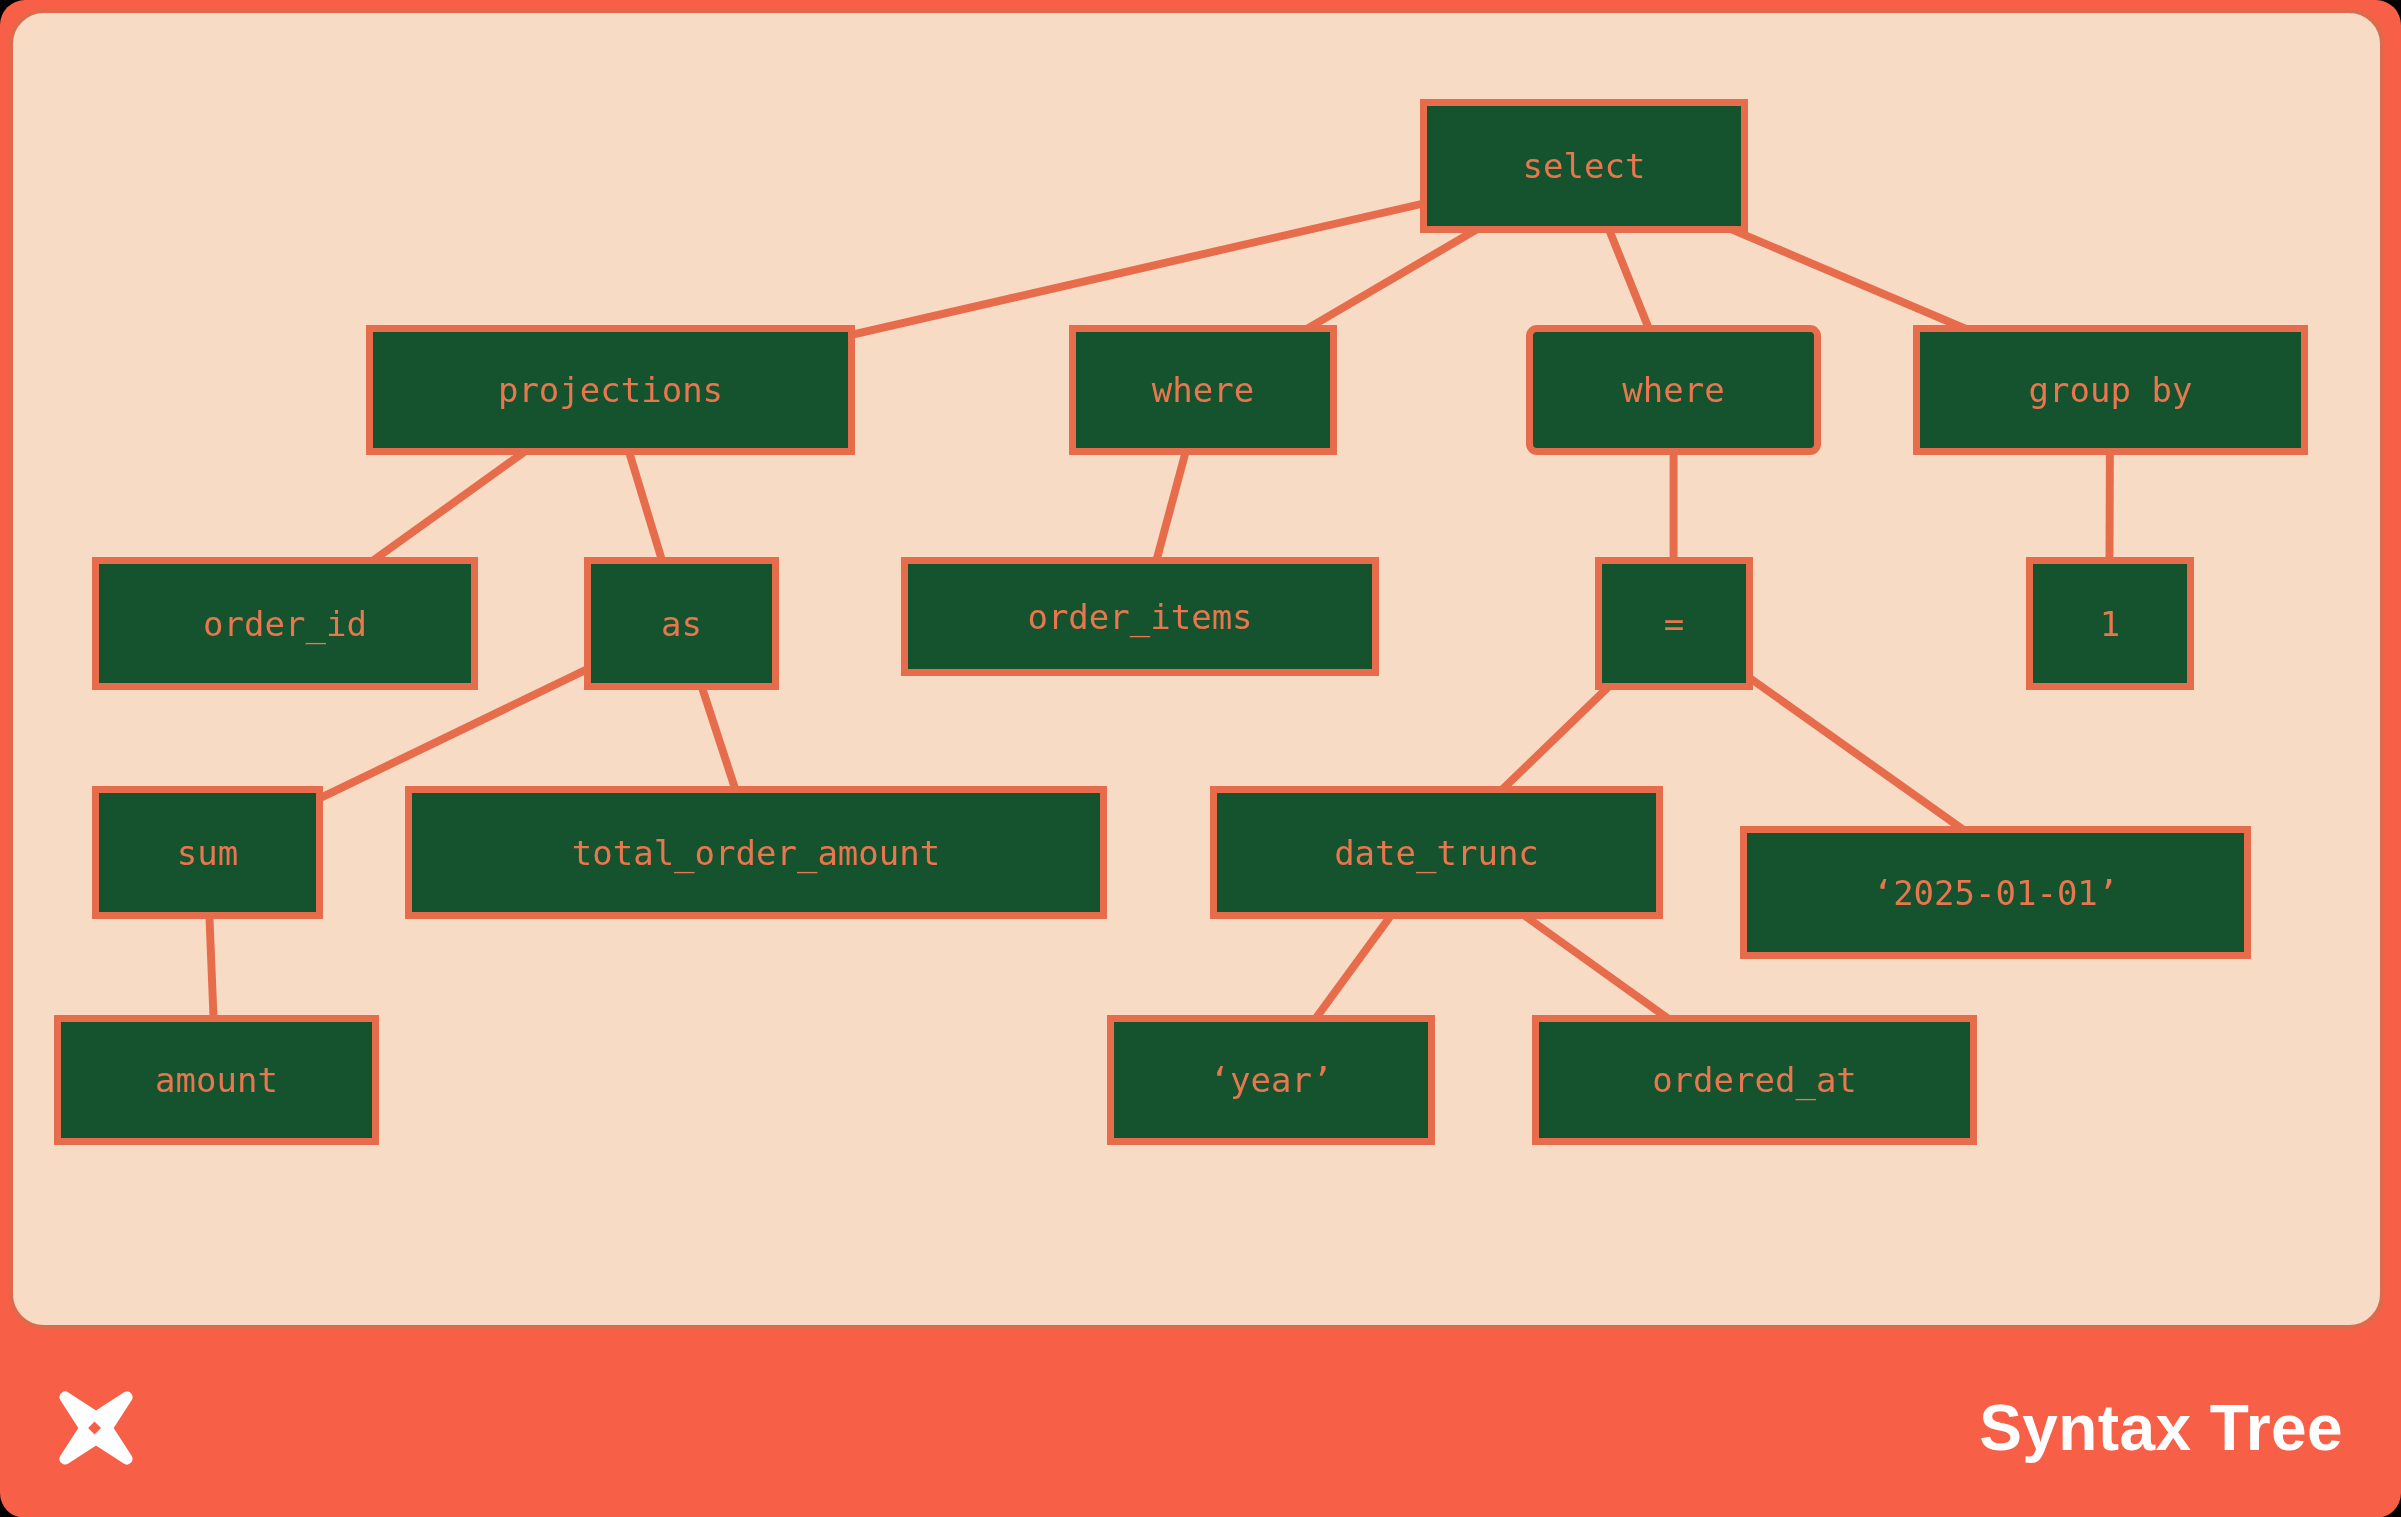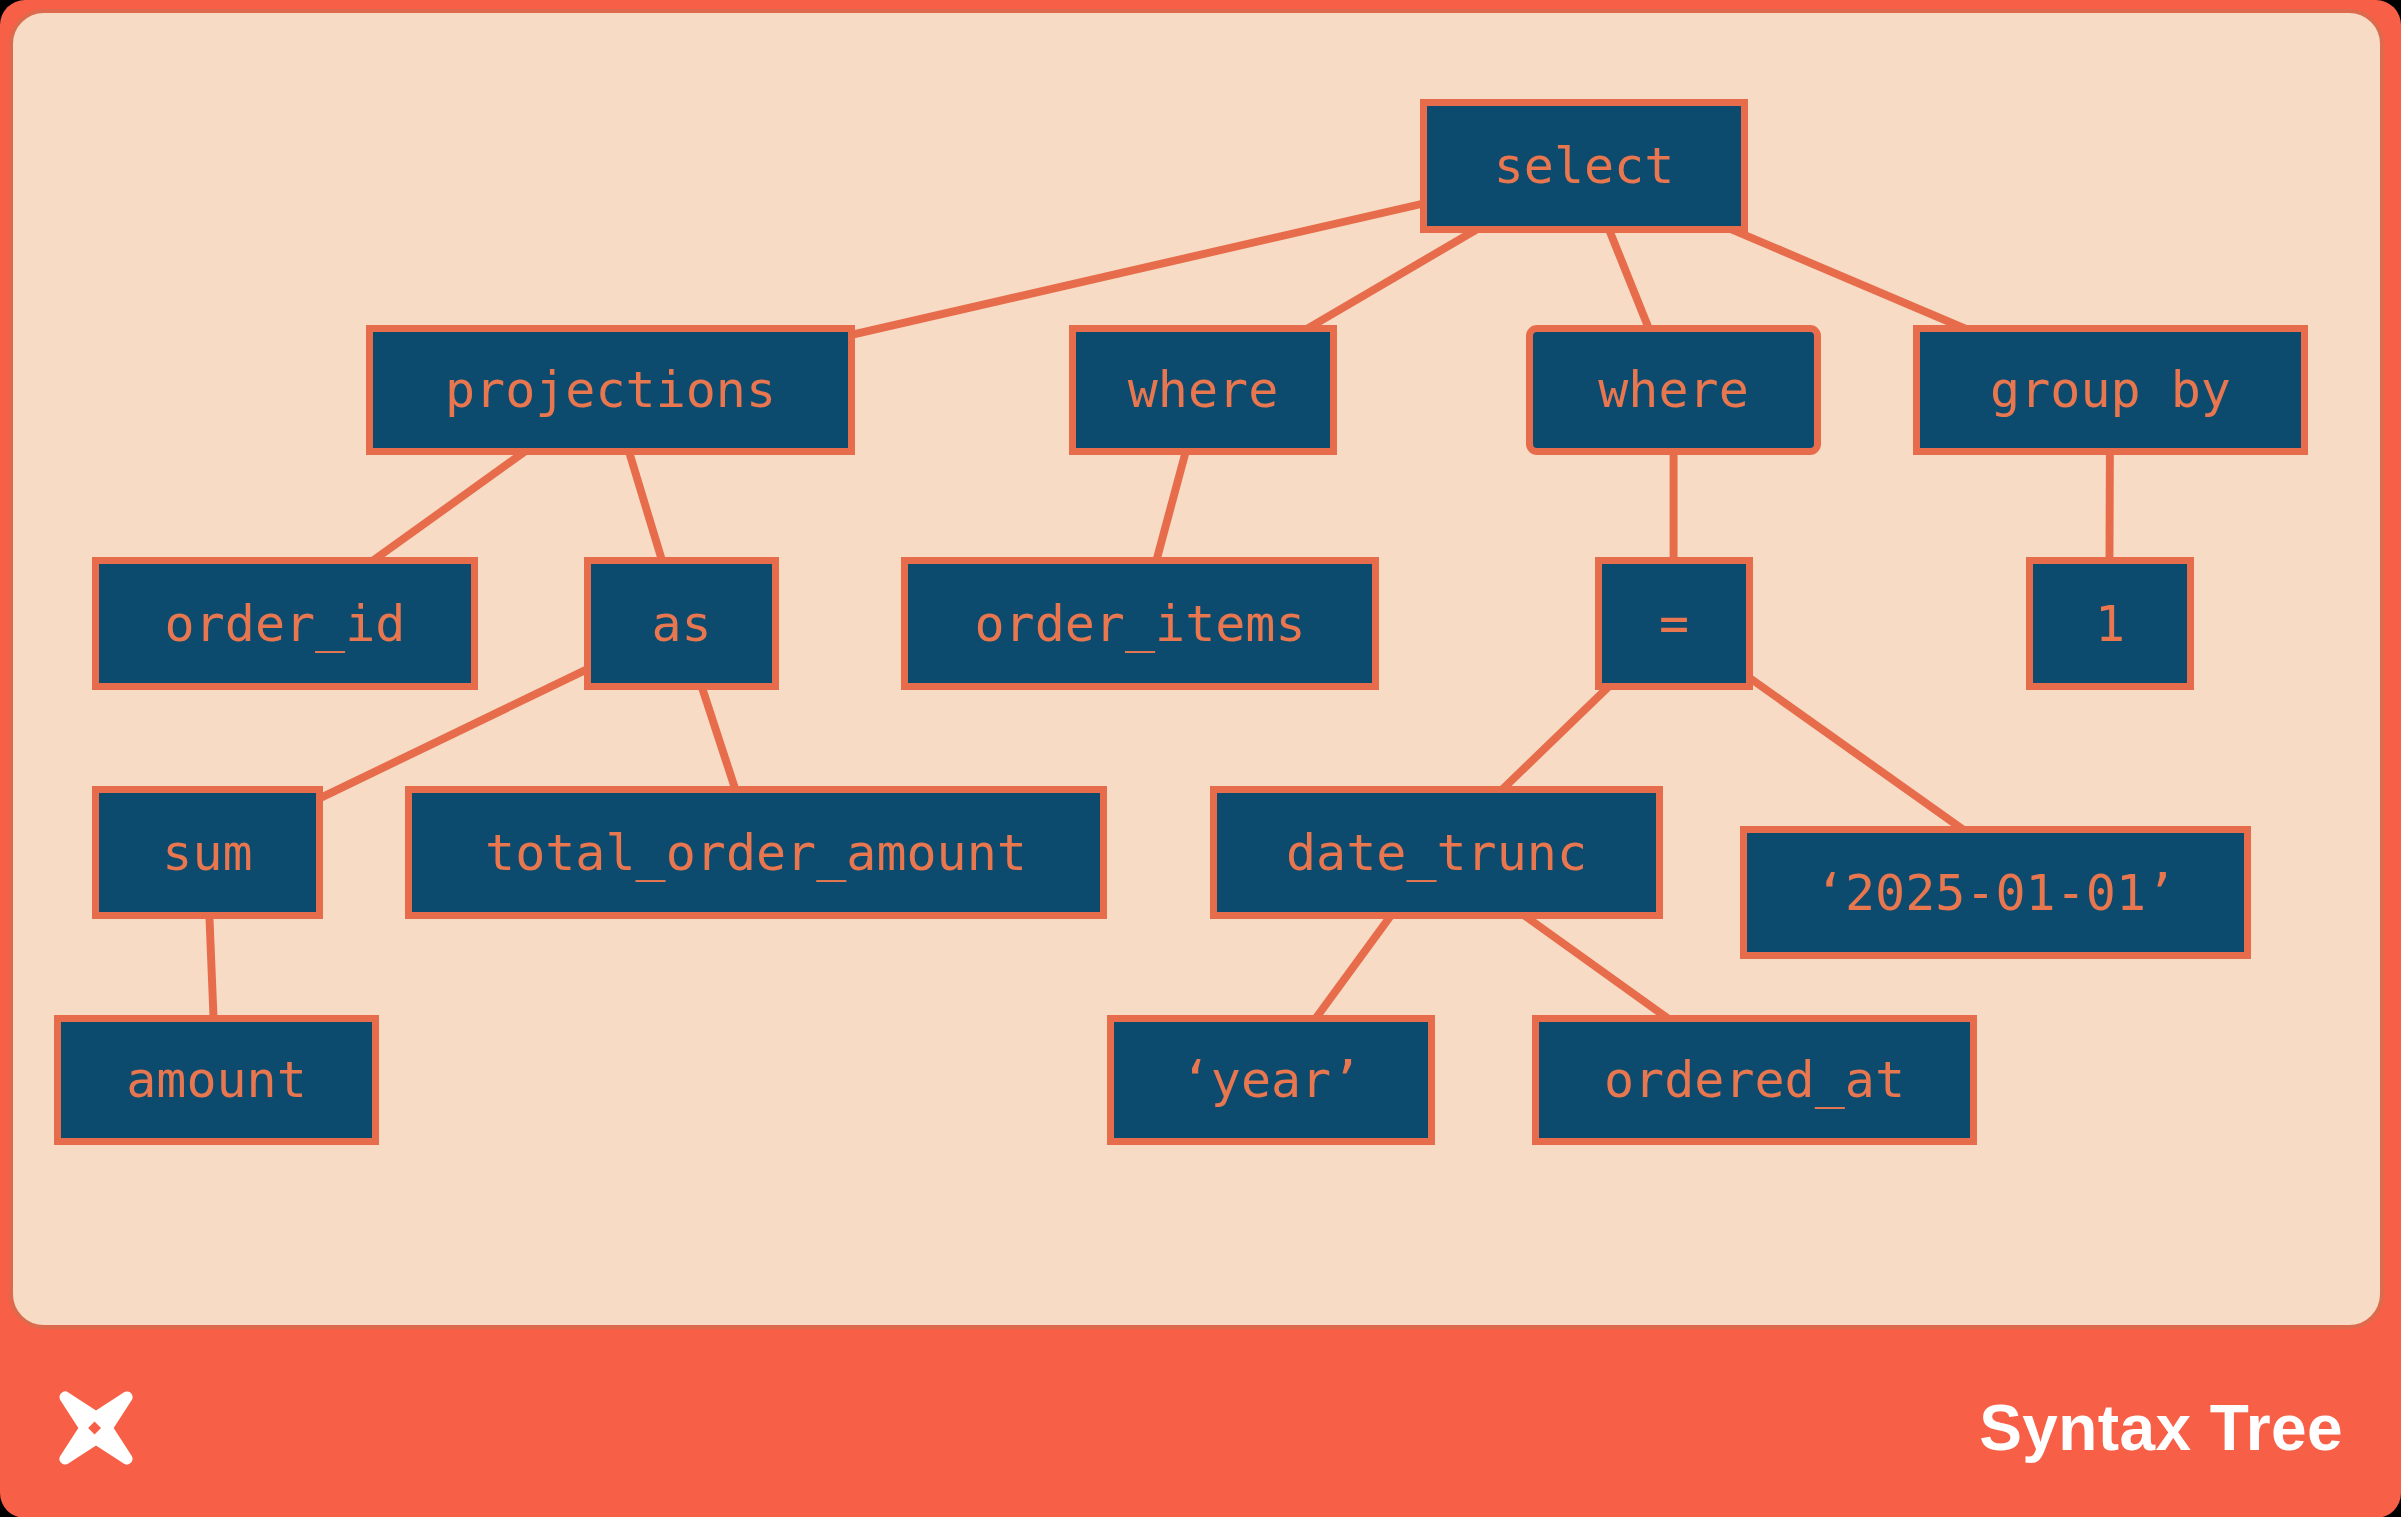--- a/index.html
+++ b/index.html
@@ -40,25 +40,25 @@
   #nodes {
     position: absolute;
     left: 0;
     top: 0;
     width: 2401px;
     height: 1338px;
   }
   .node {
     position: absolute;
     box-sizing: border-box;
-    background: #0c4a6e;
+    background: #14532d;
     border: 7px solid #E76C4B;
     color: #E8764F;
     font-family: "DejaVu Sans Mono", "Liberation Mono", monospace;
-    font-size: 50px;
+    font-size: 34px;
     display: flex;
     align-items: center;
     justify-content: center;
     white-space: pre;
   }
   .footer {
     position: absolute;
     left: 0;
     top: 1338px;
     width: 2401px;
@@ -109,21 +109,21 @@
     </svg>
 
   <div id="nodes">
       <div class="node" style="left: 1420px; top: 99px; width: 328px; height: 134px;">select</div>
       <div class="node" style="left: 366px; top: 325px; width: 489px; height: 130px;">projections</div>
       <div class="node" style="left: 1069px; top: 325px; width: 268px; height: 130px;">where</div>
       <div class="node" style="left: 1526px; top: 325px; width: 295px; height: 130px; border-radius: 11px;">where</div>
       <div class="node" style="left: 1913px; top: 325px; width: 395px; height: 130px;">group by</div>
       <div class="node" style="left: 584px; top: 557px; width: 195px; height: 133px;">as</div>
       <div class="node" style="left: 92px; top: 557px; width: 386px; height: 133px;">order_id</div>
-      <div class="node" style="left: 901px; top: 557px; width: 478px; height: 133px;">order_items</div>
+      <div class="node" style="left: 901px; top: 557px; width: 478px; height: 119px;">order_items</div>
       <div class="node" style="left: 1595px; top: 557px; width: 158px; height: 133px;">=</div>
       <div class="node" style="left: 2026px; top: 557px; width: 168px; height: 133px;">1</div>
       <div class="node" style="left: 92px; top: 786px; width: 231px; height: 133px;">sum</div>
       <div class="node" style="left: 405px; top: 786px; width: 702px; height: 133px;">total_order_amount</div>
       <div class="node" style="left: 1210px; top: 786px; width: 453px; height: 133px;">date_trunc</div>
       <div class="node" style="left: 1740px; top: 826px; width: 511px; height: 133px;">‘2025-01-01’</div>
       <div class="node" style="left: 54px; top: 1015px; width: 325px; height: 130px;">amount</div>
       <div class="node" style="left: 1107px; top: 1015px; width: 328px; height: 130px;">‘year’</div>
       <div class="node" style="left: 1532px; top: 1015px; width: 445px; height: 130px;">ordered_at</div>
     </div>

